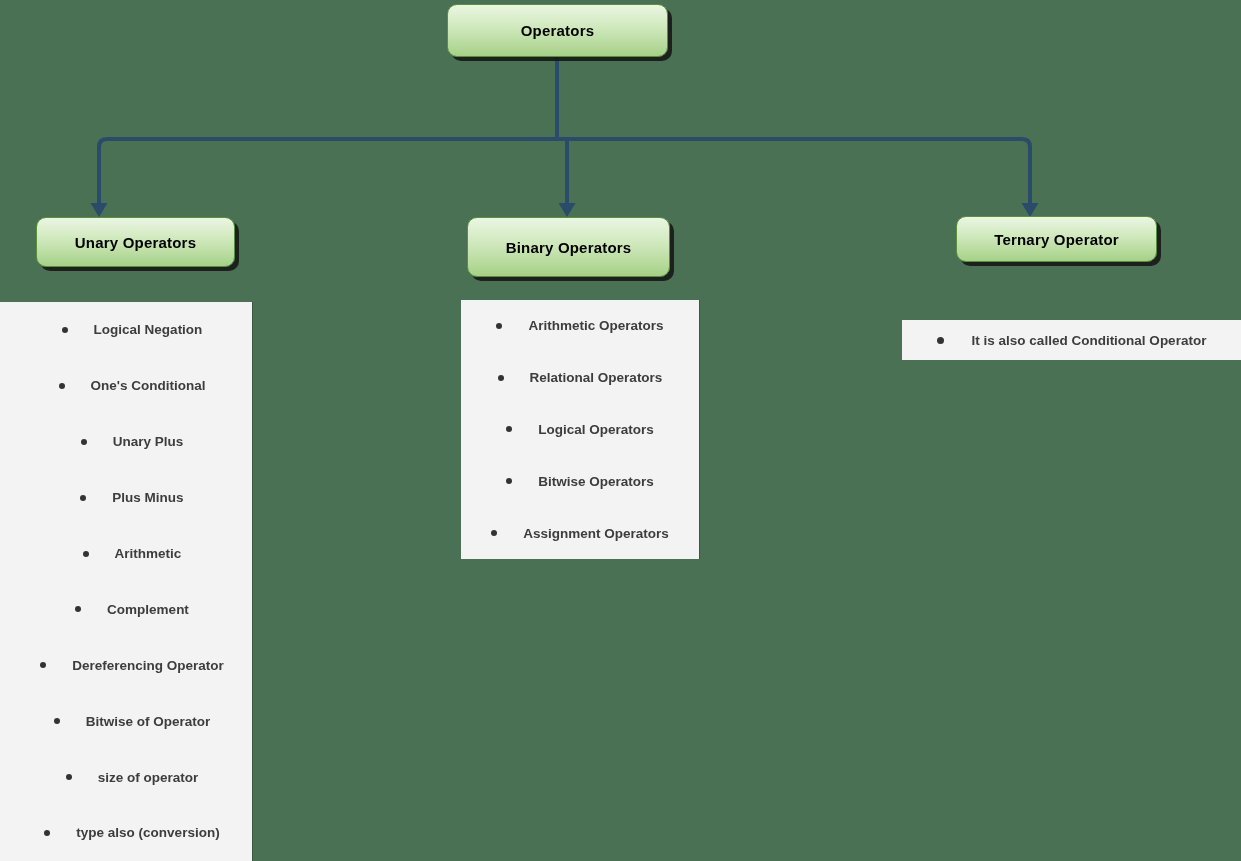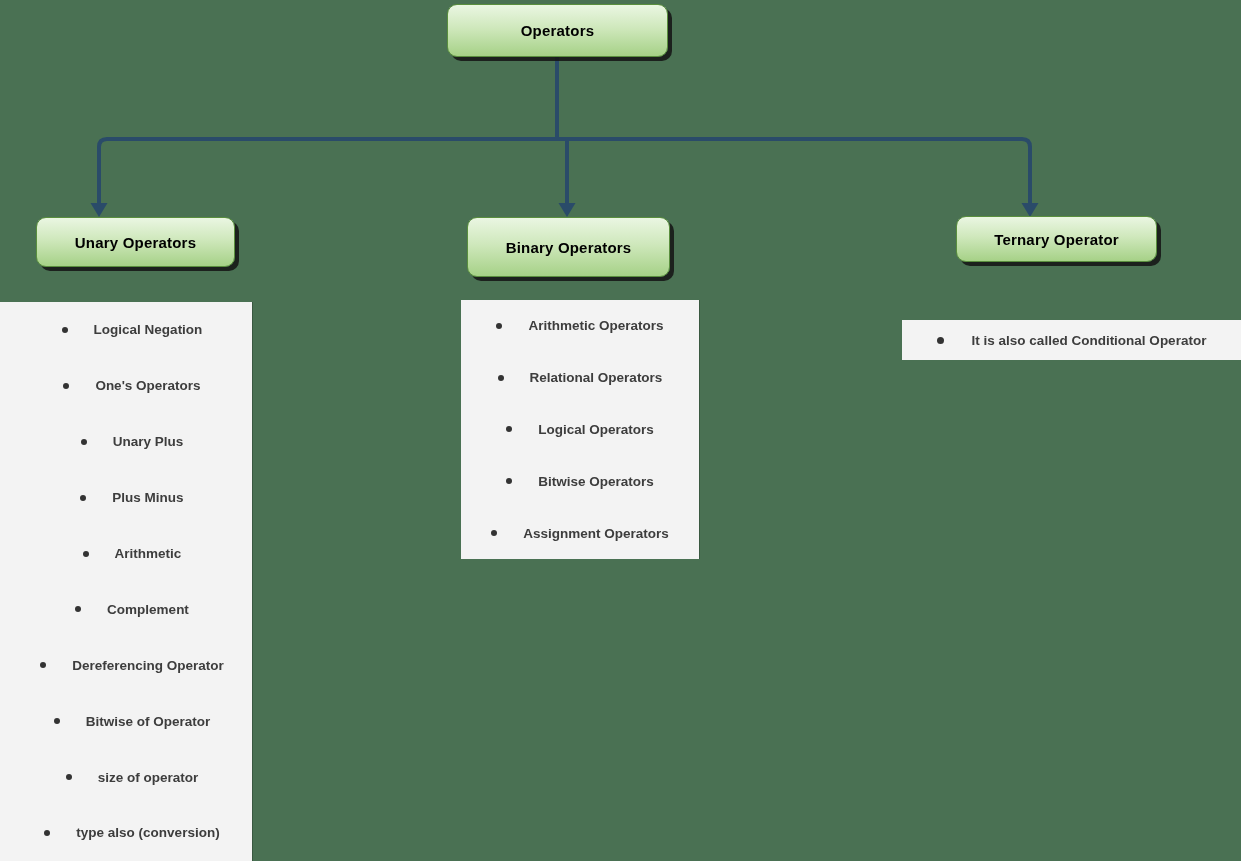--- a/index.html
+++ b/index.html
@@ -105,21 +105,21 @@
     <span>Ternary Operator</span>
   </div>
 
   <div class="panel panel-unary">
     <div class="list-item">
       <span class="bullet"></span>
       <span>Logical Negation</span>
     </div>
     <div class="list-item">
       <span class="bullet"></span>
-      <span>One's Operators</span>
+      <span>One's Conditional</span>
     </div>
     <div class="list-item">
       <span class="bullet"></span>
       <span>Unary Plus</span>
     </div>
     <div class="list-item">
       <span class="bullet"></span>
       <span>Plus Minus</span>
     </div>
     <div class="list-item">

